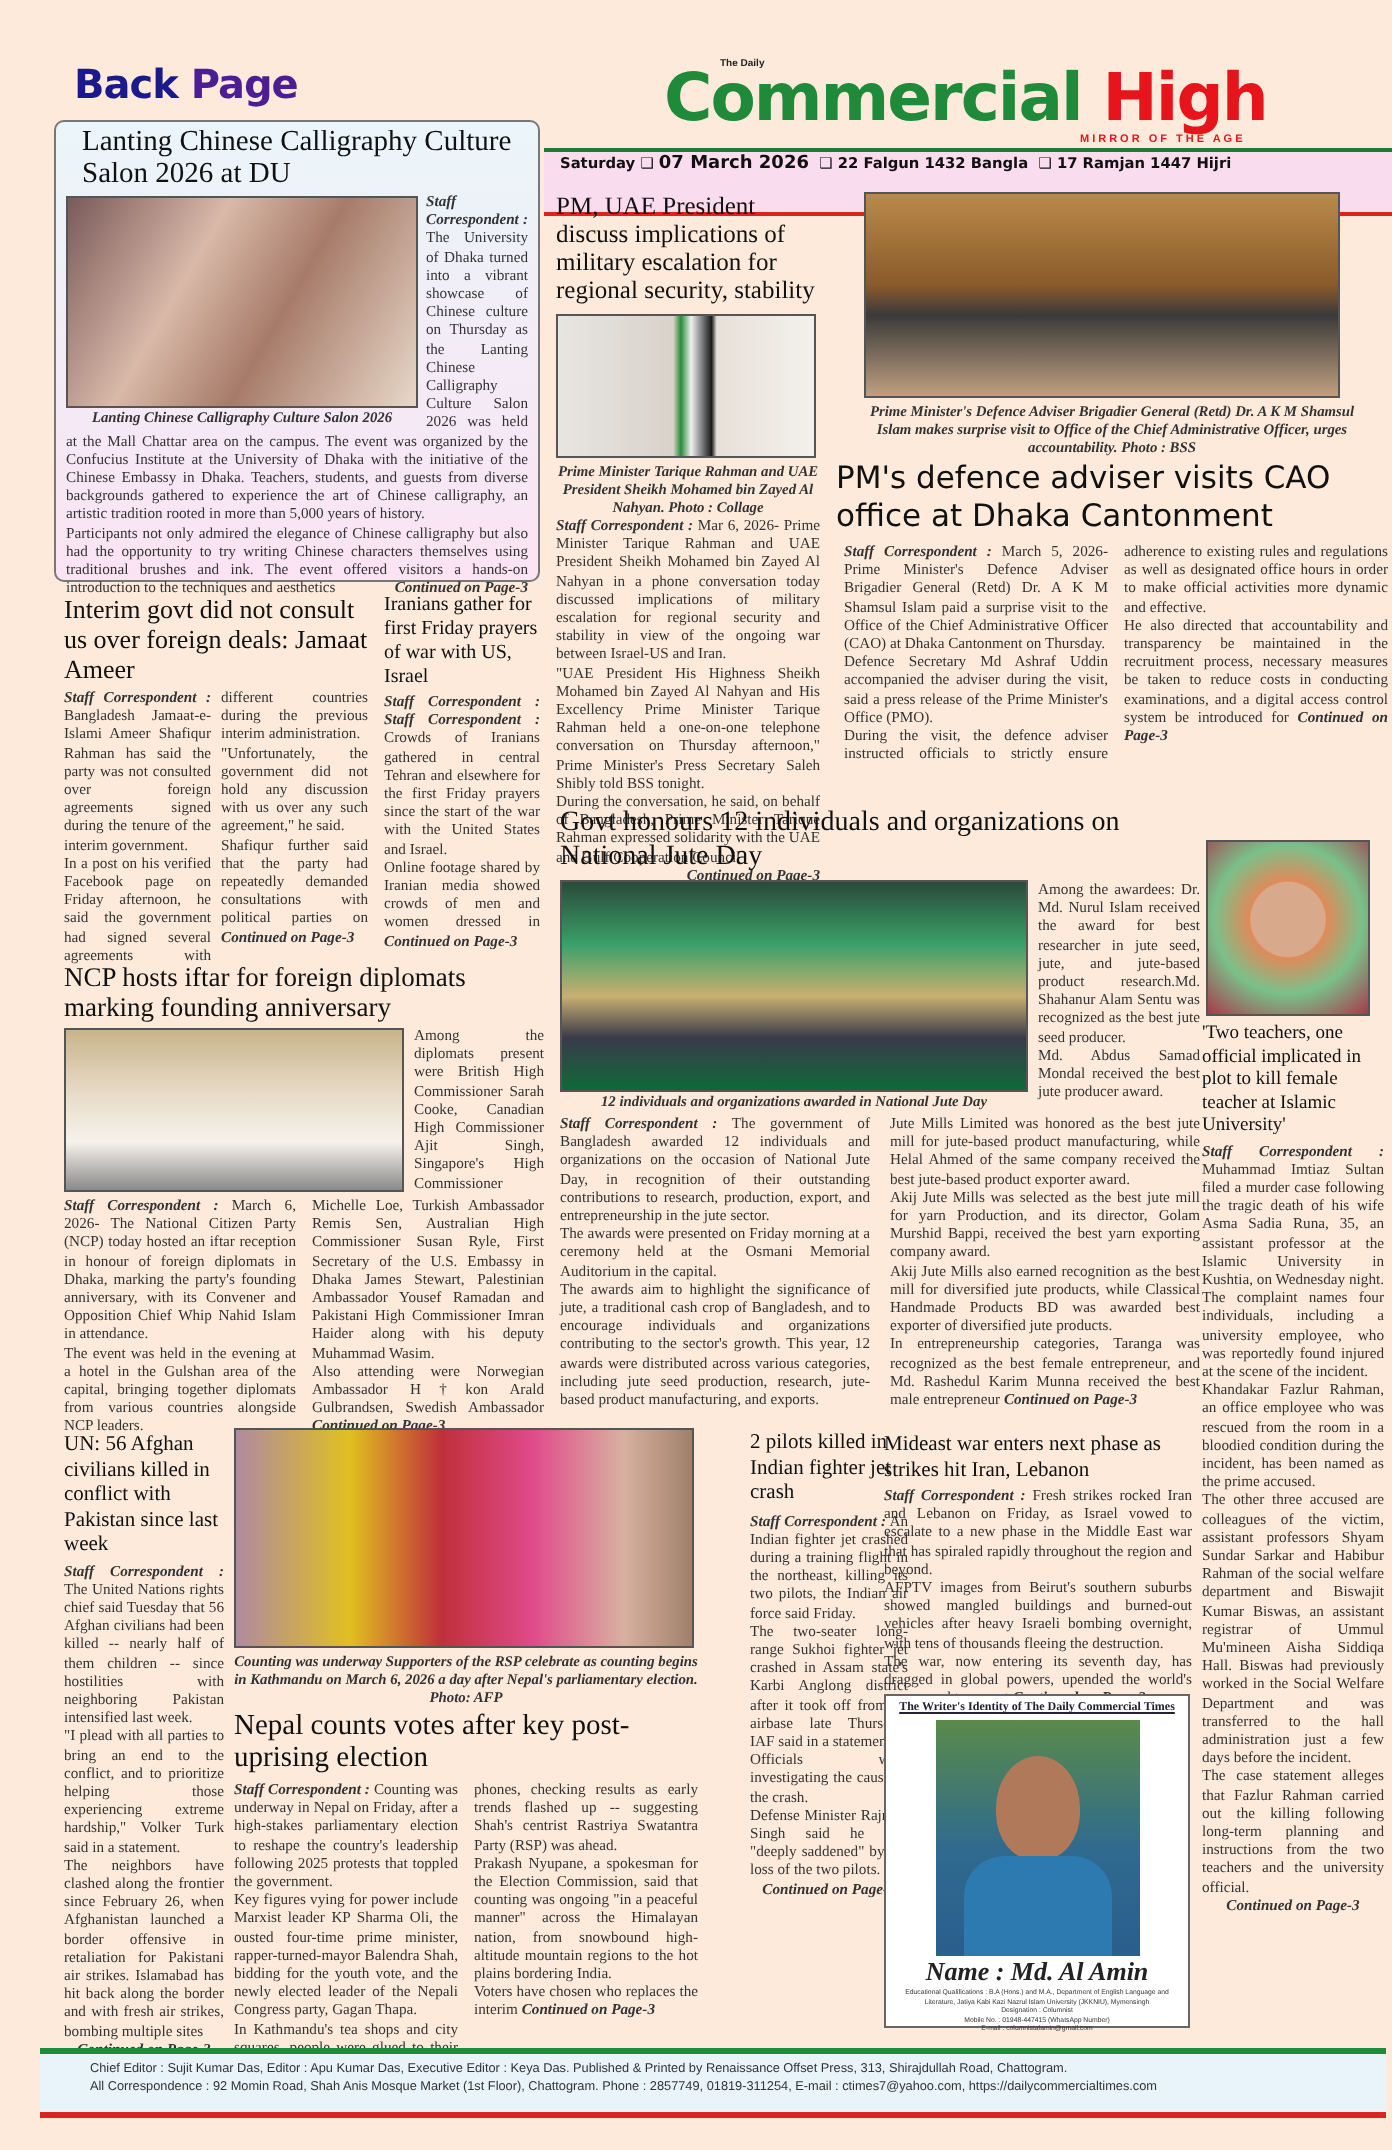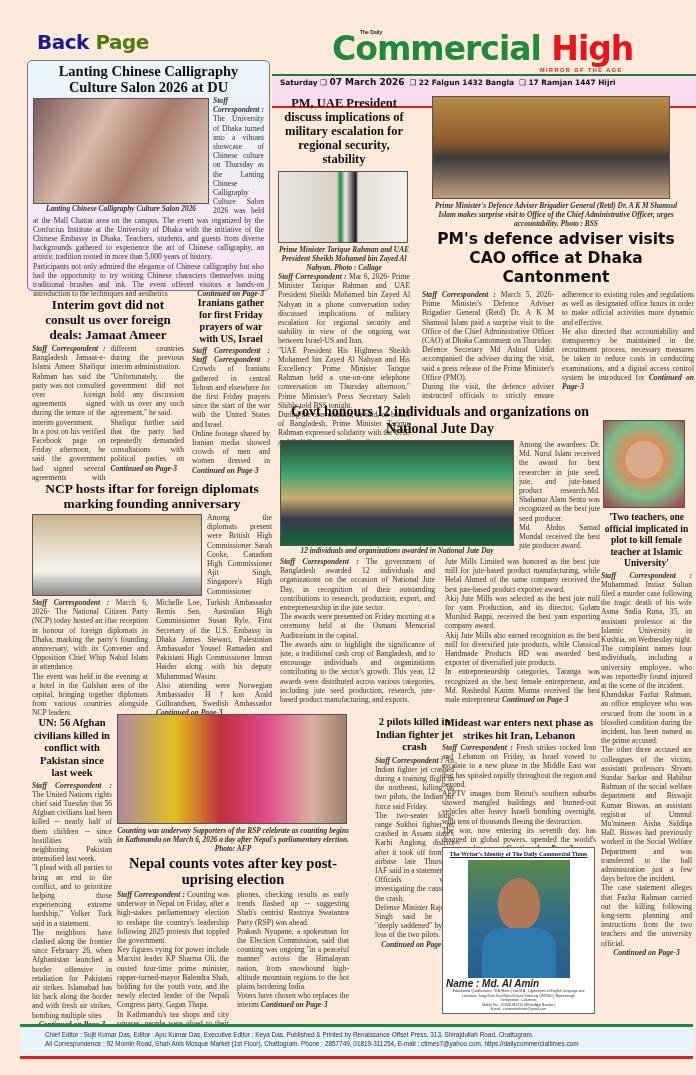--- a/index.html
+++ b/index.html
@@ -4,38 +4,38 @@
 <style>
 *{box-sizing:border-box;margin:0;padding:0}
 body{width:696px;height:1075px;background:#fdeadb;font-family:"DejaVu Serif",serif;color:#222;position:relative;overflow:hidden}
 .abs{position:absolute}
 .sans{font-family:"Liberation Sans","DejaVu Sans",sans-serif}
 .body{font-family:"Liberation Serif",serif;font-size:7.6px;line-height:9.2px;text-align:justify;color:#333}
 .body p{margin:0}
 .sc{font-style:italic;font-weight:bold}
 .cont{font-style:italic;font-weight:bold;float:right}
 .cap{font-family:"Liberation Serif",serif;font-style:italic;font-weight:bold;font-size:7.4px;line-height:9px;text-align:center;color:#333}
-.hl{font-family:"Liberation Serif",serif;font-weight:bold;text-align:center;color:#111;line-height:1.1}
+.hl{font-family:"Liberation Serif",serif;font-weight:normal;text-align:left;color:#111;line-height:1.1}
 .img{position:absolute;border:1px solid #555;overflow:hidden}
 .backpage{left:37px;top:30px;font-family:"DejaVu Sans",sans-serif;font-weight:bold;font-size:20px;letter-spacing:-0.5px}
-.bp1{color:#1a1a8c}.bp2{color:#4d7c0f}
+.bp1{color:#1a1a8c}.bp2{color:#4c1d95}
 .masthead{left:318px;top:27px;width:360px;height:50px}
 .mh-small{position:absolute;left:42px;top:2px;font-size:5px;font-weight:bold;font-family:"Liberation Sans",sans-serif}
 .mh-main{position:absolute;left:14px;top:2px;font-family:"DejaVu Sans",sans-serif;font-weight:bold;font-size:33px;letter-spacing:-1px;color:#1e8a3a;white-space:nowrap}
 .mh-main .t{color:#e8141c}
 .mh-sub{position:absolute;left:222px;top:40px;font-size:5.5px;font-weight:bold;color:#e8141c;letter-spacing:1.5px;font-family:"Liberation Sans",sans-serif}
 .dateline{left:272px;top:74px;width:424px;height:34px;background:#f9dced;border-top:2px solid #1e7a34;border-bottom:2px solid #d22;font-family:"DejaVu Sans",sans-serif;font-size:7.4px;font-weight:bold;padding:1px 0 0 8px;white-space:nowrap;color:#111}
 .dateline .big{font-size:9px}
 .box1{left:27px;top:60px;width:243px;height:231px;border:1px solid #777;border-radius:5px;background:linear-gradient(#eaf5fa,#fbe3f2);padding:2px 5px}
 .footer{left:20px;top:1024px;width:673px;height:35px;border-top:3px solid #1e8a3a;border-bottom:3px solid #d22;background:#e8f3fa;font-family:"Liberation Sans",sans-serif;font-size:6.4px;color:#333;padding:3px 0 0 25px;line-height:9px}
 .ph{background:linear-gradient(135deg,#8a7a6a,#c8b6a0 40%,#6e5e50)}
 .writer{left:442px;top:847px;width:153px;height:167px;border:1px solid #666;background:#fff;padding:3px}
 .writer-t{font-size:6px;font-weight:bold;text-align:center;text-decoration:underline;font-family:"Liberation Serif",serif;color:#223;margin-bottom:3px}
 .writer-img{margin:0 auto;width:102px;height:118px;background:linear-gradient(#5a8a4a,#2f6a8f 55%,#2a5e8c);position:relative}
-.writer-name{text-align:left;font-size:10px;font-weight:bold;font-style:italic;font-family:Liberation Sans, sans-serif}
+.writer-name{text-align:center;font-size:13px;font-weight:bold;font-style:italic;font-family:Liberation Serif, serif}
 .writer-small{text-align:center;font-size:3.4px;line-height:4.5px;font-family:"Liberation Sans",sans-serif;color:#333}
 </style>
 </head>
 <body>
 
 <div class="abs backpage">
   <span class="bp1">Back</span>
   <span class="bp2">Page</span>
 </div>
 

